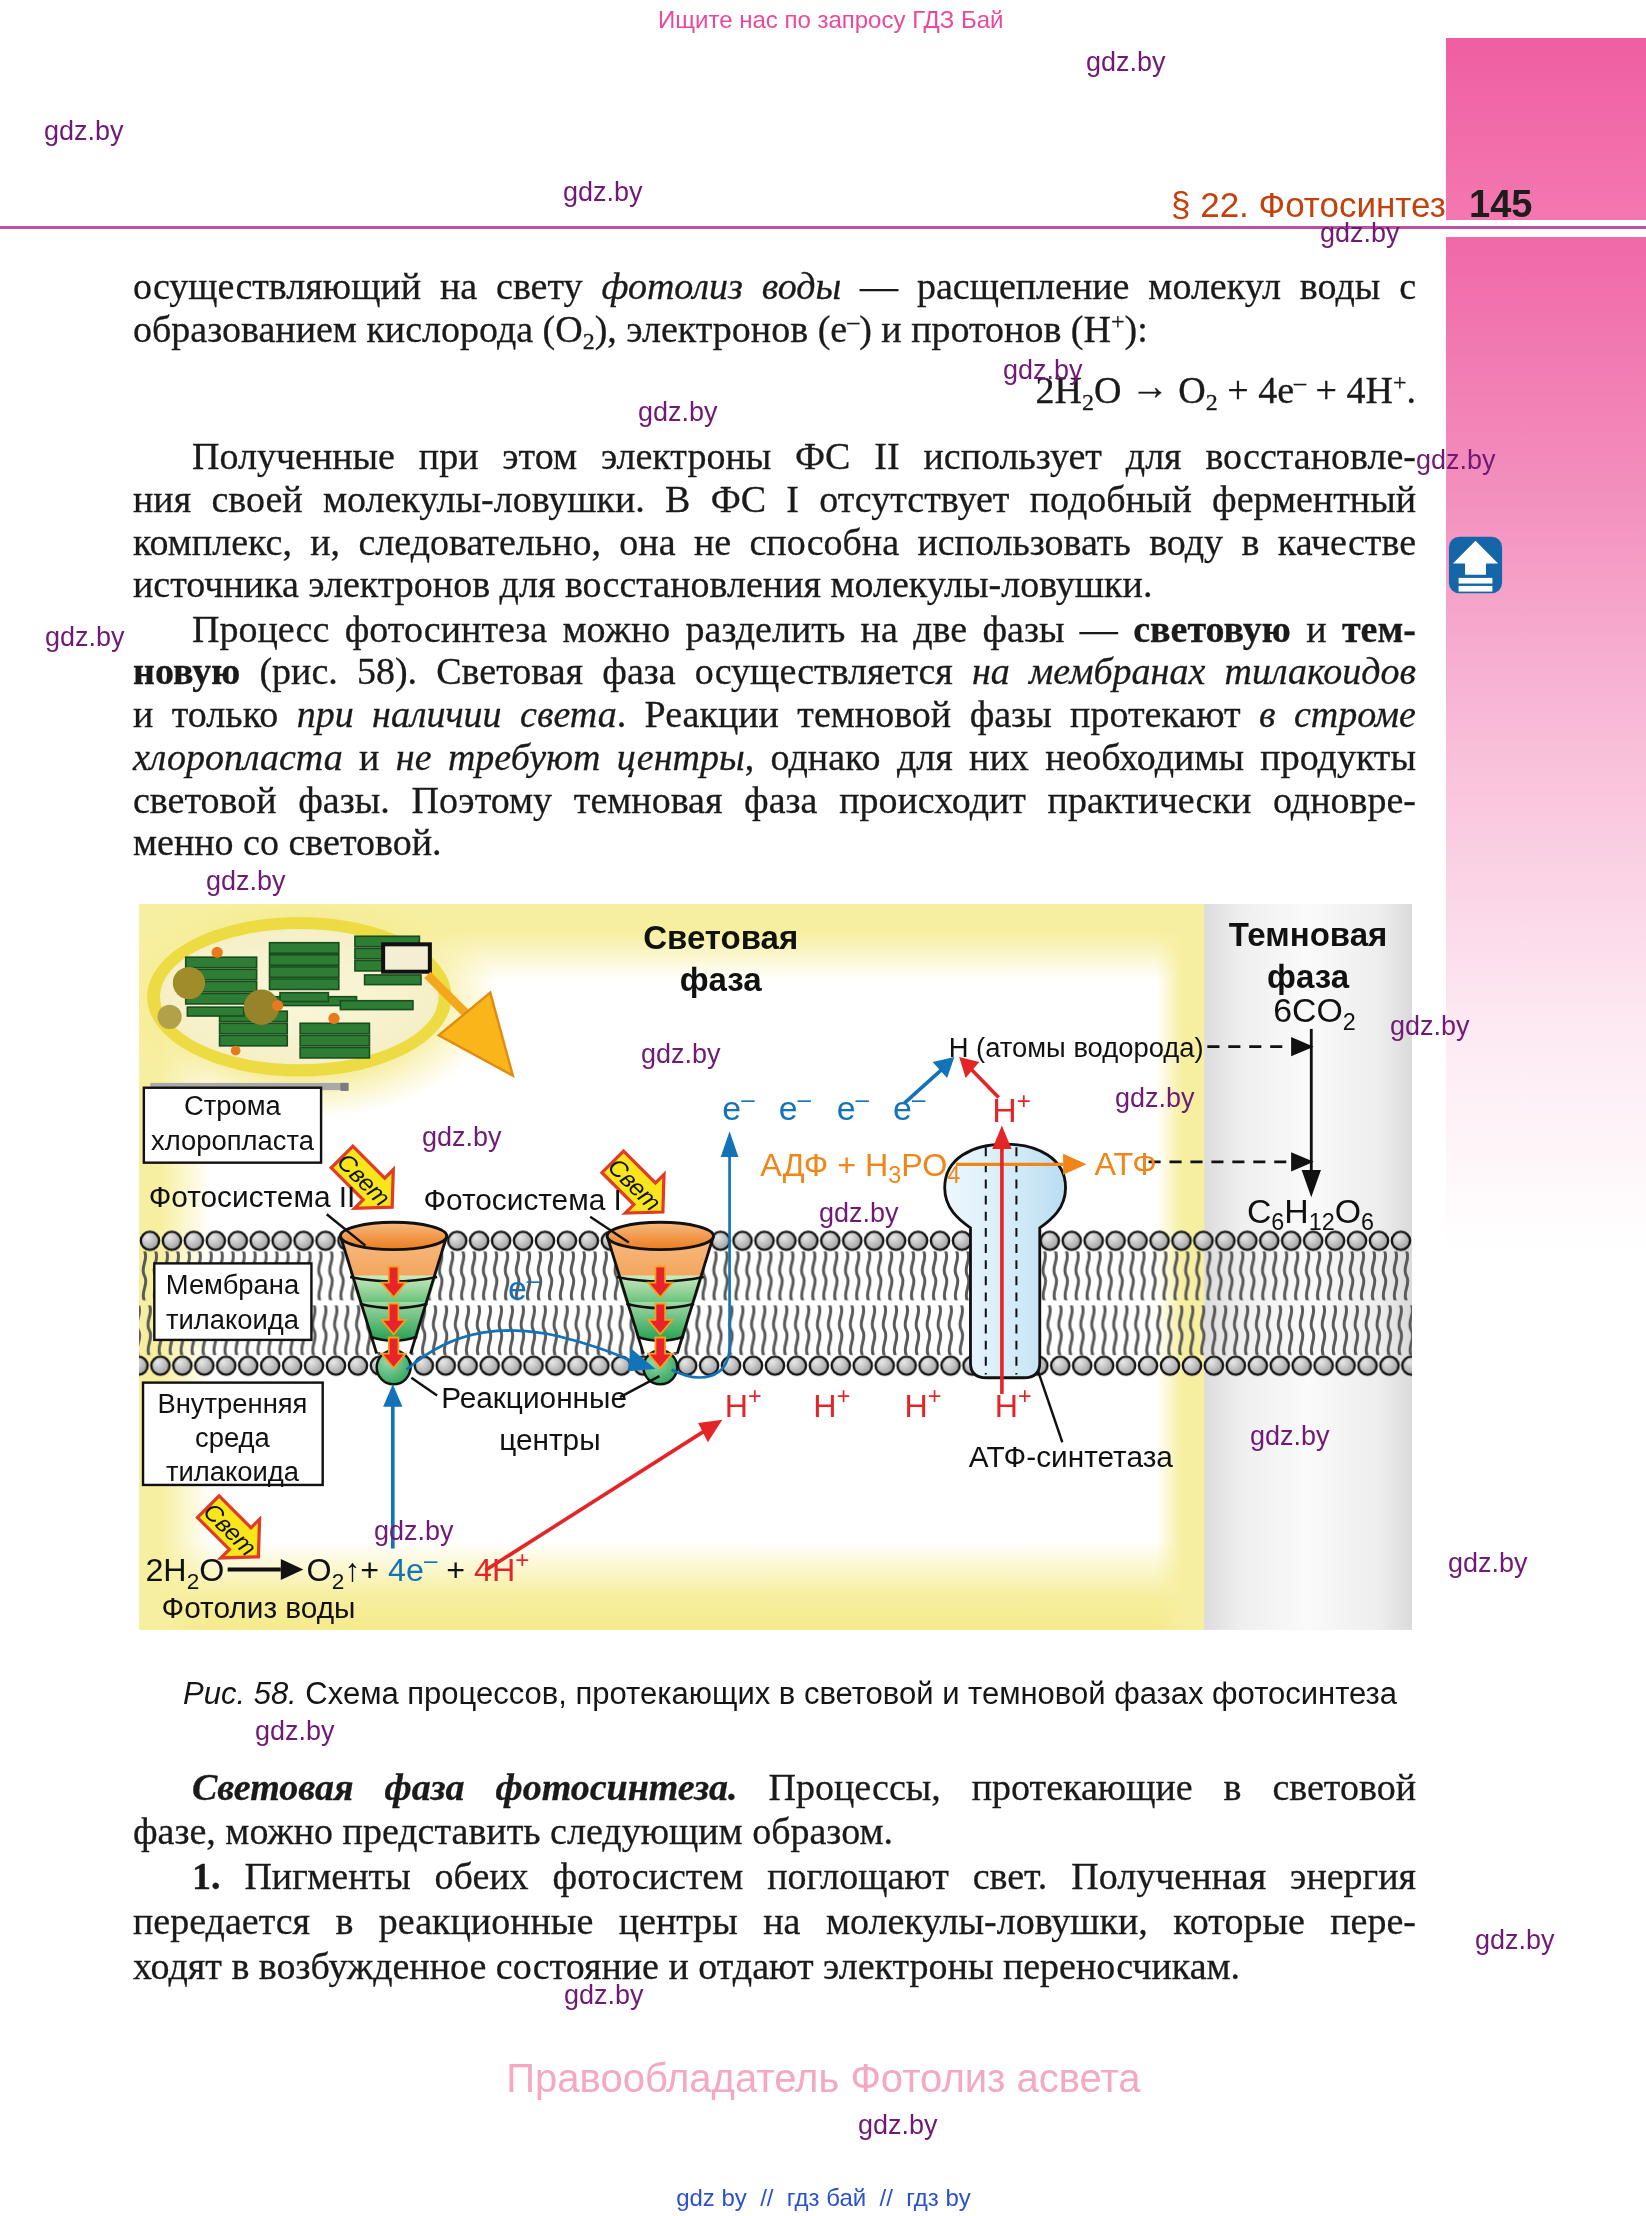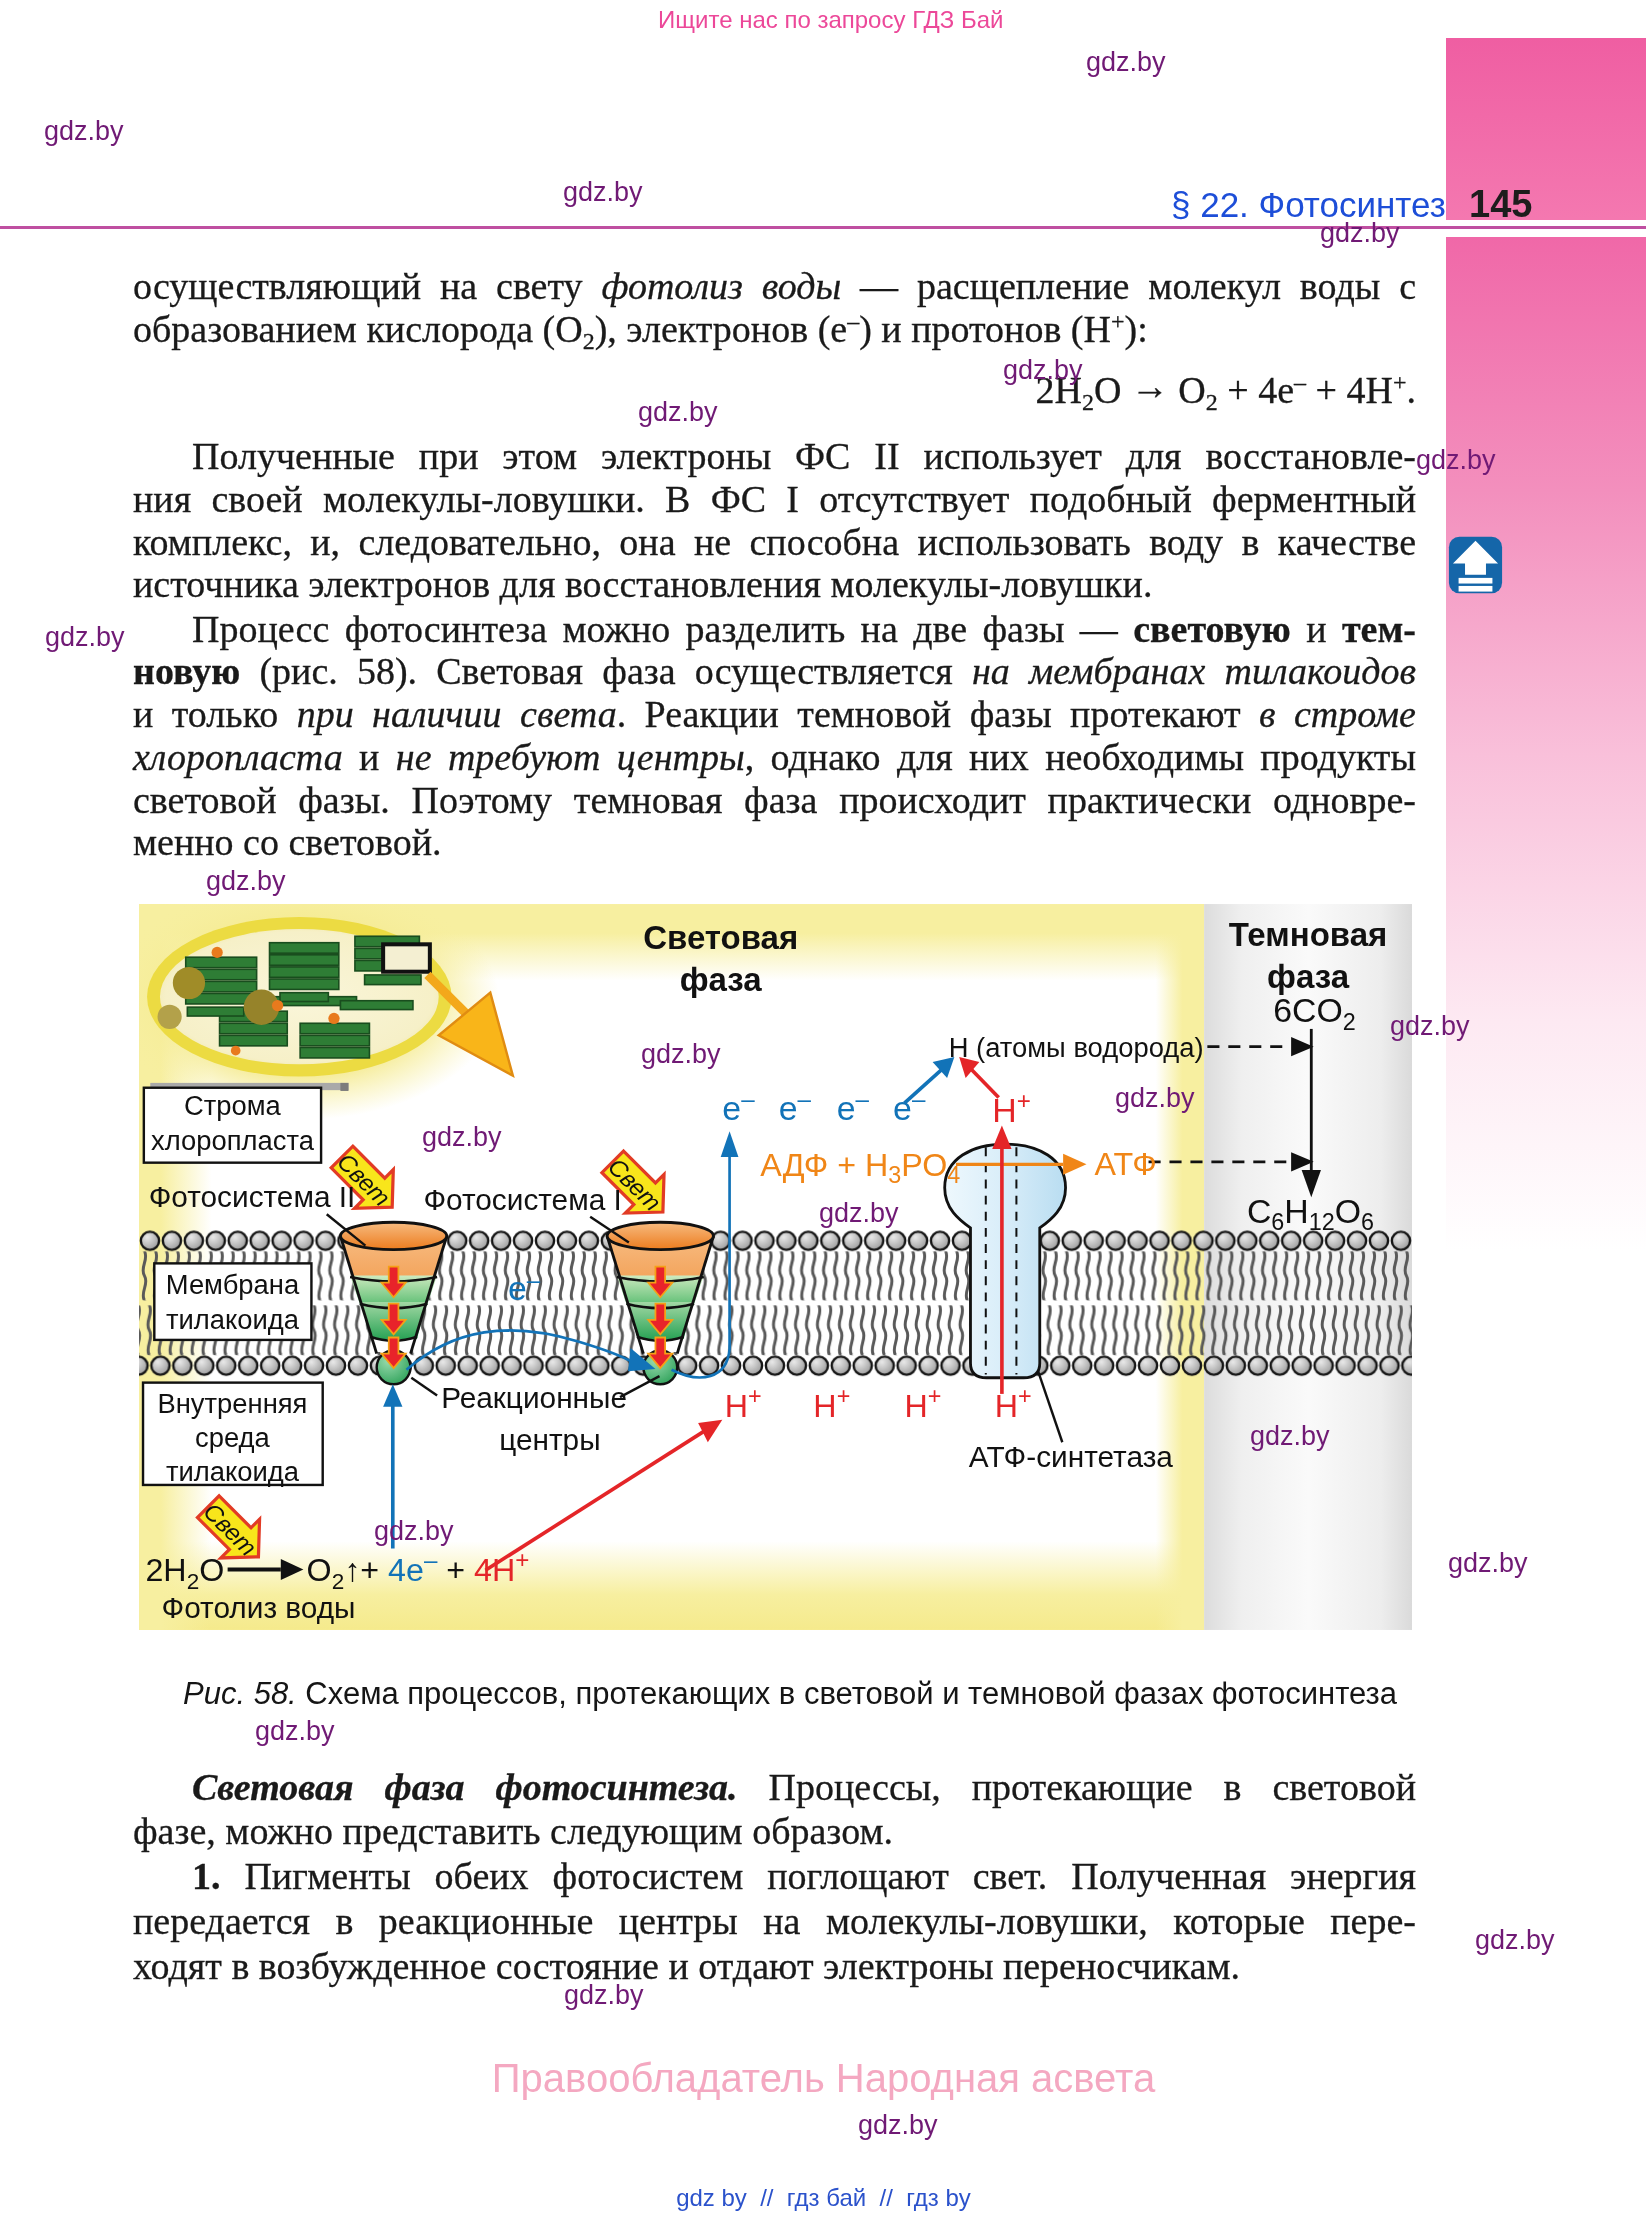--- a/index.html
+++ b/index.html
@@ -26,21 +26,21 @@
 <div class="wm" style="left:819px;top:1198px">gdz.by</div>
 <div class="wm" style="left:1390px;top:1011px">gdz.by</div>
 <div class="wm" style="left:1250px;top:1421px">gdz.by</div>
 <div class="wm" style="left:374px;top:1516px">gdz.by</div>
 <div class="wm" style="left:1448px;top:1548px">gdz.by</div>
 <div class="wm" style="left:255px;top:1716px">gdz.by</div>
 <div class="wm" style="left:1475px;top:1925px">gdz.by</div>
 <div class="wm" style="left:564px;top:1980px">gdz.by</div>
 <div class="wm" style="left:858px;top:2110px">gdz.by</div>
 
-<div class="abs" style="left:1171px;top:185px;font-size:35px;color:#1d4ed8">§ 22. Фотосинтез</div>
+<div class="abs" style="left:1171px;top:185px;font-size:35px;color:#c2410c">§ 22. Фотосинтез</div>
 <div class="abs" style="left:0;top:226px;width:1647px;height:3.2px;background:#bf4fa1"></div>
 <div class="abs" style="left:1446px;top:38px;width:201px;height:182px;background:linear-gradient(180deg,#ef5ea2,#f478b0)"></div>
 <div class="abs" style="left:1446px;top:237px;width:201px;height:1153px;background:linear-gradient(180deg,#f068a8 0%,#f38fbd 22%,#f9c0da 45%,#fde9f2 68%,#ffffff 88%,#fff)"></div>
 <div class="abs" style="left:1469px;top:183px;font-size:38px;font-weight:bold;color:#1d1d1d">145</div>
 <svg class="abs" style="left:1448px;top:536px" width="55" height="58" viewBox="0 0 68 72">
 <rect x="1" y="1" width="66" height="70" rx="13" fill="#1566a9"></rect>
 <polygon points="34,6 62,34 47,34 47,48 21,48 21,34 6,34" fill="#fff"></polygon>
 <rect x="13" y="52" width="42" height="7" fill="#fff"></rect>
 <rect x="13" y="62" width="42" height="7" fill="#fff"></rect>
 </svg>
@@ -60,21 +60,21 @@
 <div class="tl" style="top:821px">менно со световой.</div>
 
 <div class="abs" style="left:183px;top:1676px;font-size:31px;color:#151515"><i>Рис. 58.</i> Схема процессов, протекающих в световой и темновой фазах фотосинтеза</div>
 
 <div class="tl j" style="top:1765px;padding-left:59px;width:1224px;line-height:44px"><b><i>Световая фаза фотосинтеза.</i></b> Процессы, протекающие в световой</div>
 <div class="tl" style="top:1809px;line-height:44px">фазе, можно представить следующим образом.</div>
 <div class="tl j" style="top:1854px;padding-left:59px;width:1224px;line-height:44px"><b>1.</b> Пигменты обеих фотосистем поглощают свет. Полученная энергия</div>
 <div class="tl j" style="top:1899px;line-height:44px">передается в реакционные центры на молекулы-ловушки, которые пере-</div>
 <div class="tl" style="top:1944px;line-height:44px">ходят в возбужденное состояние и отдают электроны переносчикам.</div>
 
-<div class="abs" style="left:0;top:2056px;width:1647px;text-align:center;font-size:40px;color:#f4a8c1">Правообладатель Народная асвета</div>
+<div class="abs" style="left:0;top:2056px;width:1647px;text-align:center;font-size:40px;color:#f4a8c1">Правообладатель Фотолиз асвета</div>
 <div class="abs" style="left:0;top:2184px;width:1647px;text-align:center;font-size:24px;color:#2b52cb">gdz by&nbsp; //&nbsp; гдз бай&nbsp; //&nbsp; гдз by</div>
 
 <svg class="abs" style="left:139px;top:904px" width="1273" height="726" viewBox="0 0 1580 901">
 <defs>
 <linearGradient id="gyT" x1="0" y1="0" x2="0" y2="1">
         <stop offset="0" stop-color="#f7efa0"></stop>
         <stop offset=".38" stop-color="#f7efa0"></stop>
         <stop offset="1" stop-color="#f7efa0" stop-opacity="0"></stop>
       </linearGradient>
 <linearGradient id="gyB" x1="0" y1="1" x2="0" y2="0">

